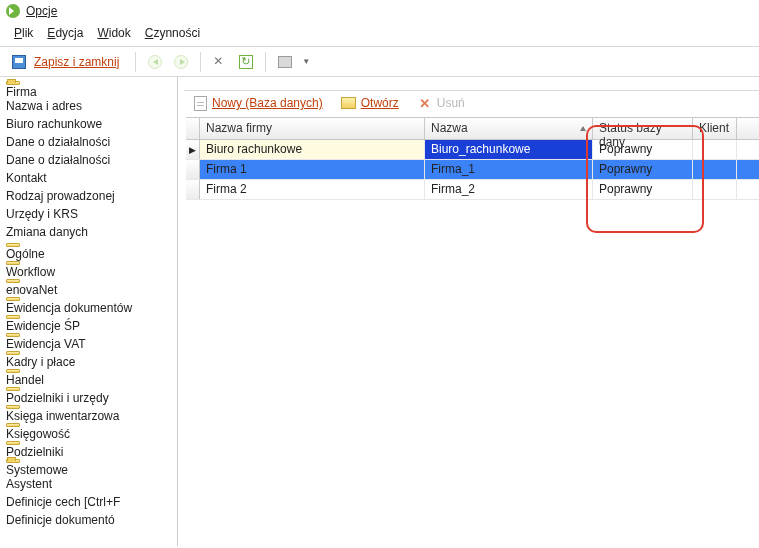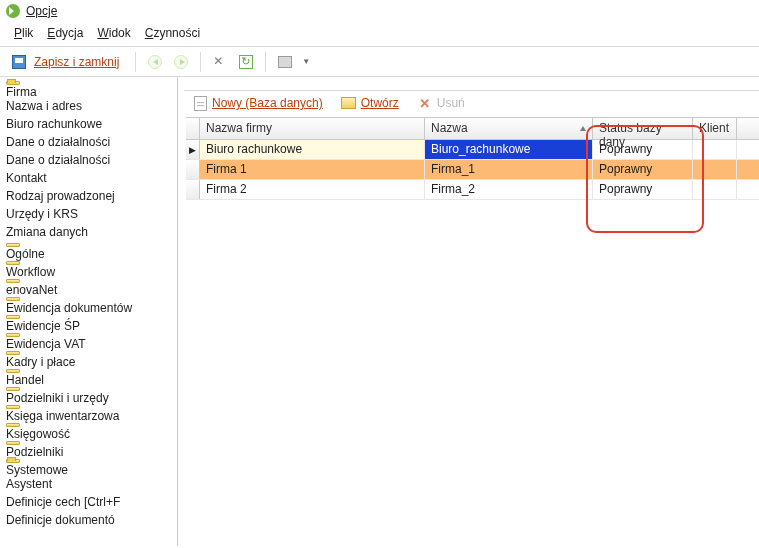--- a/index.html
+++ b/index.html
@@ -36,21 +36,21 @@
   
   .grid { margin-left:2px; border-top:1px solid #c8c8c8; }
   .grid-header { display:flex; background:linear-gradient(#fefefe,#ececec); border-bottom:1px solid #c8c8c8; height:22px; }
   .gh { border-right:1px solid #c8c8c8; padding:3px 6px; color:#333; position:relative; }
   .gh.sort::after { content:""; position:absolute; right:6px; top:8px; border-left:3px solid transparent; border-right:3px solid transparent; border-bottom:5px solid #7a7a7a; }
   .row { display:flex; height:20px; border-bottom:1px solid #e7e7e7; }
   .row.sel .c2 { background:#1a3fd6; color:#fff; }
   .row.sel .c1 { background:#fffbe0; }
   .cell { border-right:1px solid #e7e7e7; padding:2px 6px; overflow:hidden; white-space:nowrap; }
   .row-ind { width:14px; border-right:1px solid #c8c8c8; background:linear-gradient(#fefefe,#ececec); display:flex; align-items:center; justify-content:center; font-size:9px; }
-  .row.alt { background:#fdba74; }
+  .row.alt { background:#3b82f6; }
   
   .c1 { width:225px; }
   .c2 { width:168px; }
   .c3 { width:100px; }
   .c4 { width:44px; }
   
   .highlight-box { position:absolute; border:2px solid #e03a2f; border-radius:10px; pointer-events:none; }
   
   
   .ic-save { width:14px; height:14px; background:#4d8fd6; border:1px solid #2b5f9e; position:relative; }

